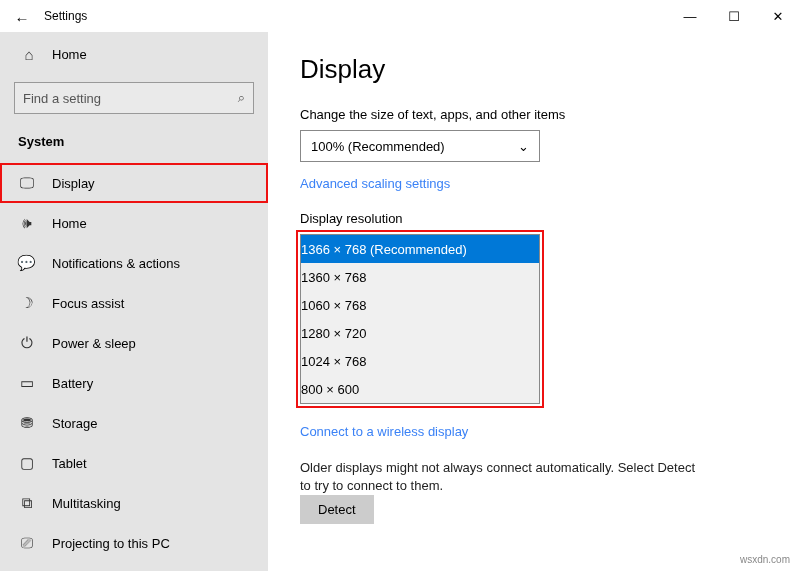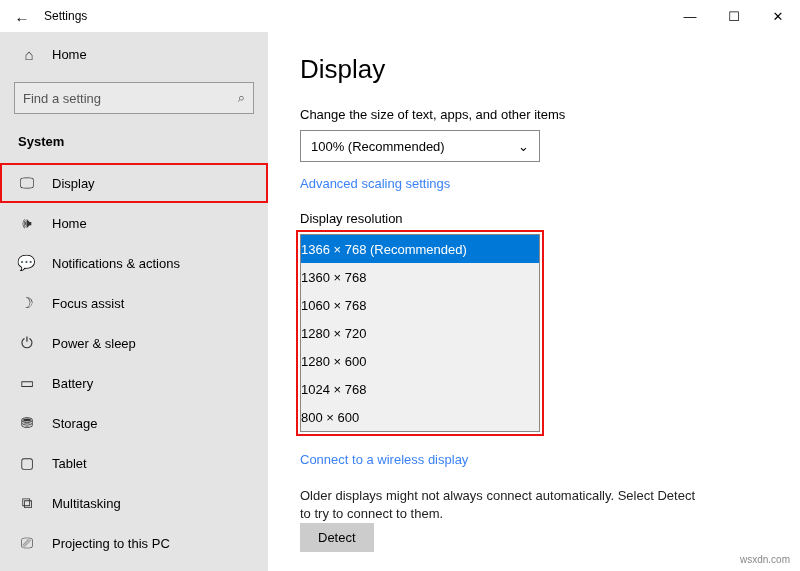--- a/index.html
+++ b/index.html
@@ -105,21 +105,20 @@
       <span>⌄</span>
     </div>
     <a class="link">Advanced scaling settings</a>
 
     <div class="label">Display resolution</div>
     <div class="res-list">
       <div class="res-item sel">1366 × 768 (Recommended)</div>
       <div class="res-item">1360 × 768</div>
       <div class="res-item">1060 × 768</div>
       <div class="res-item">1280 × 720</div>
-      <div class="res-item">1280 × 600</div>
       <div class="res-item">1024 × 768</div>
       <div class="res-item">800 × 600</div>
     </div>
 
     <a class="link">Connect to a wireless display</a>
 
     <div class="body-text">Older displays might not always connect automatically. Select Detect to try to connect to them.</div>
     <div class="btn">Detect</div>
 
     

